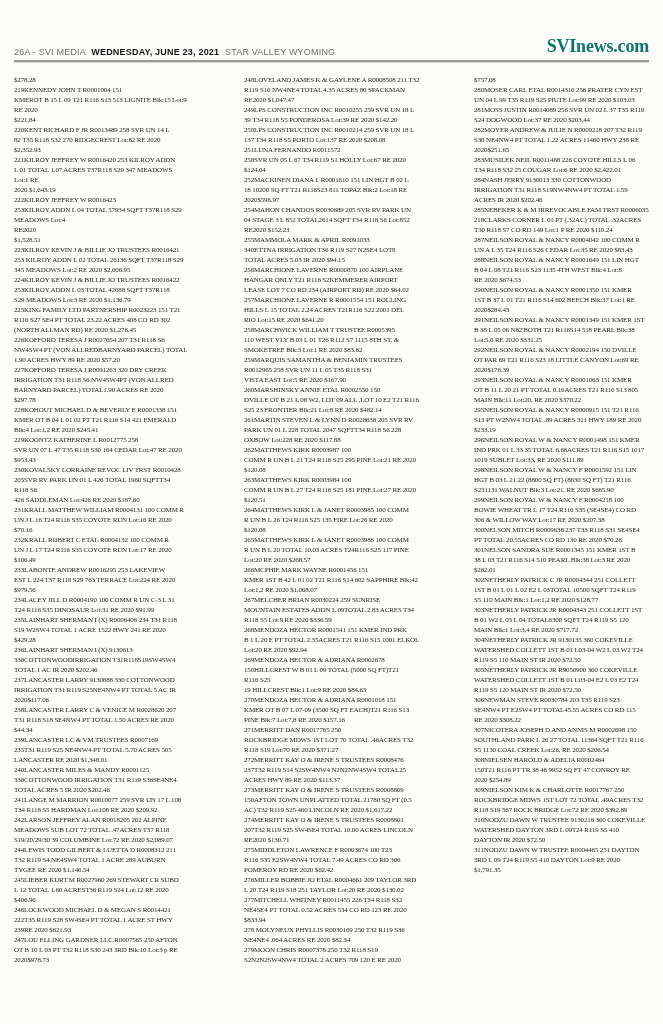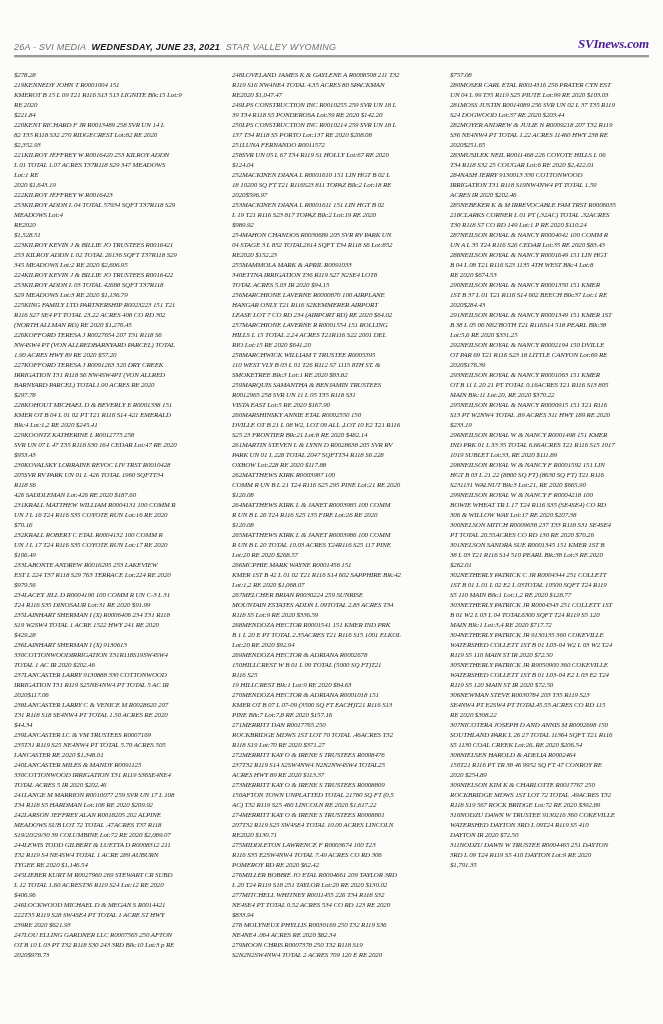--- a/index.html
+++ b/index.html
@@ -5,41 +5,40 @@
   html,body{margin:0;padding:0;background:#ffffff;}
   .page{
     position:relative;
     width:663px;height:1024px;
     box-sizing:border-box;
     background:#fcfcfa;
     padding:36px 7px 0 14px;
     font-family:"Liberation Serif", serif;
     color:#262626;
     overflow:hidden;
-    font-style:italic;
   }
   .masthead{
     display:flex;justify-content:space-between;align-items:flex-end;
     padding-right:7px;
   }
   .masthead-left{
     font-family:"Liberation Sans", sans-serif;
     font-size:9px;letter-spacing:.2px;color:#6e6e6e;white-space:nowrap;
   }
   .masthead-left .date{font-weight:bold;color:#161616;margin:0 3px;}
   .brand{
     font-family:"Liberation Serif", serif;
-    font-weight:bold;font-size:13px;color:#4c1d95;letter-spacing:-.2px;
+    font-weight:bold;font-size:18px;color:#0f766e;letter-spacing:-.2px;
   }
   .rule{
     margin-top:3px;margin-right:7px;
     height:2px;background:#9a9a9a;border-bottom:1px solid #d9d9d6;
   }
   .columns{
-    display:flex;gap:8px;margin-top:12px;padding-right:0;
+    display:flex;gap:20px;margin-top:12px;padding-right:0;
   }
   .col{width:210px;flex:0 0 210px;}
   .entry{
     margin:0;
     font-size:7px;line-height:10px;
     letter-spacing:-0.15px;
     white-space:pre-line;
     text-align:justify;
     overflow-wrap:break-word;
   }
@@ -156,23 +155,20 @@
         <p class="entry">249LPS CONSTRUCTION INC R0010255 259 SVR UN 18 L
 39 T34 R118 S5 PONDEROSA Lot:39 RE 2020 $142.20</p>
         <p class="entry">250LPS CONSTRUCTION INC R0010214 259 SVR UN 18 L
 137 T34 R118 S5 PORTO Lot:137 RE 2020 $208.08</p>
         <p class="entry">251LUNA FERNANDO R0011572
 258SVR UN 05 L 67 T34 R119 S1 HOLLY Lot:67 RE 2020
 $124.04</p>
         <p class="entry">252MACKINEN DIANA L R0001610 151 LIN HGT B 02 L
 18 10200 SQ FT T21 R116S23 811 TOPAZ Blk:2 Lot:18 RE
 2020$596.97</p>
-        <p class="entry">253MACKINEN DIANA L R0001611 151 LIN HGT B 02
-L 19 T21 R116 S23 817 TOPAZ Blk:2 Lot:19 RE 2020
-$989.92</p>
         <p class="entry">254MAHON CHANDOS R0030689 205 SVR RV PARK UN
 04 STAGE 3 L 852 TOTAL2614 SQFT T34 R118 S6 Lot:852
 RE2020 $152.23</p>
         <p class="entry">255MAMMOLA MARK &amp; APRIL R0091033
 340ETTNA IRRIGATION T36 R119 S27 N2SE4 LOT8
 TOTAL ACRES 5.03 IR 2020 $94.15</p>
         <p class="entry">256MARCHIONE LAVERNE R0000870 100 AIRPLANE
 HANGAR ONLY T21 R116 S2KEMMERER AIRPORT
 LEASE LOT 7 CO RD 234 (AIRPORT RD) RE 2020 $64.02</p>
         <p class="entry">257MARCHIONE LAVERNE R R0001554 151 ROLLING
@@ -186,20 +182,23 @@
 VISTA EAST Lot:5 RE 2020 $167.90</p>
         <p class="entry">260MARSHINSKY ANNIE ETAL R0002550 150
 DVILLE OT B 21 L 08 W2, LOT 09 ALL ,LOT 10 E2 T21 R116
 S25 23 FRONTIER Blk:21 Lot:8 RE 2020 $482.14</p>
         <p class="entry">261MARTIN STEVEN L &amp; LYNN D R0028638 205 SVR RV
 PARK UN 01 L 228 TOTAL 2047 SQFTT34 R118 S6 228
 OXBOW Lot:228 RE 2020 $117.88</p>
         <p class="entry">262MATTHEWS KIRK R0003987 100
 COMM R UN B L 21 T24 R116 S25 295 PINE Lot:21 RE 2020
 $120.08</p>
+        <p class="entry">263MATTHEWS KIRK R0003984 100
+COMM R UN B L 27 T24 R116 S25 181 PINE Lot:27 RE 2020
+$120.51</p>
         <p class="entry">264MATTHEWS KIRK L &amp; JANET R0003985 100 COMM
 R UN B L 26 T24 R116 S25 135 FIRE Lot:26 RE 2020
 $120.08</p>
         <p class="entry">265MATTHEWS KIRK L &amp; JANET R0003986 100 COMM
 R UN B L 20 TOTAL 10.03 ACRES T24R116 S25 117 PINE
 Lot:20 RE 2020 $268.57</p>
         <p class="entry">266MCPHIE MARK WAYNE R0001456 151
 KMER 1ST B 42 L 01 02 T21 R116 S14 602 SAPPHIRE Blk:42
 Lot:1,2 RE 2020 $1,068.07</p>
         <p class="entry">267MELCHER BRIAN R0030224 259 SUNRISE

